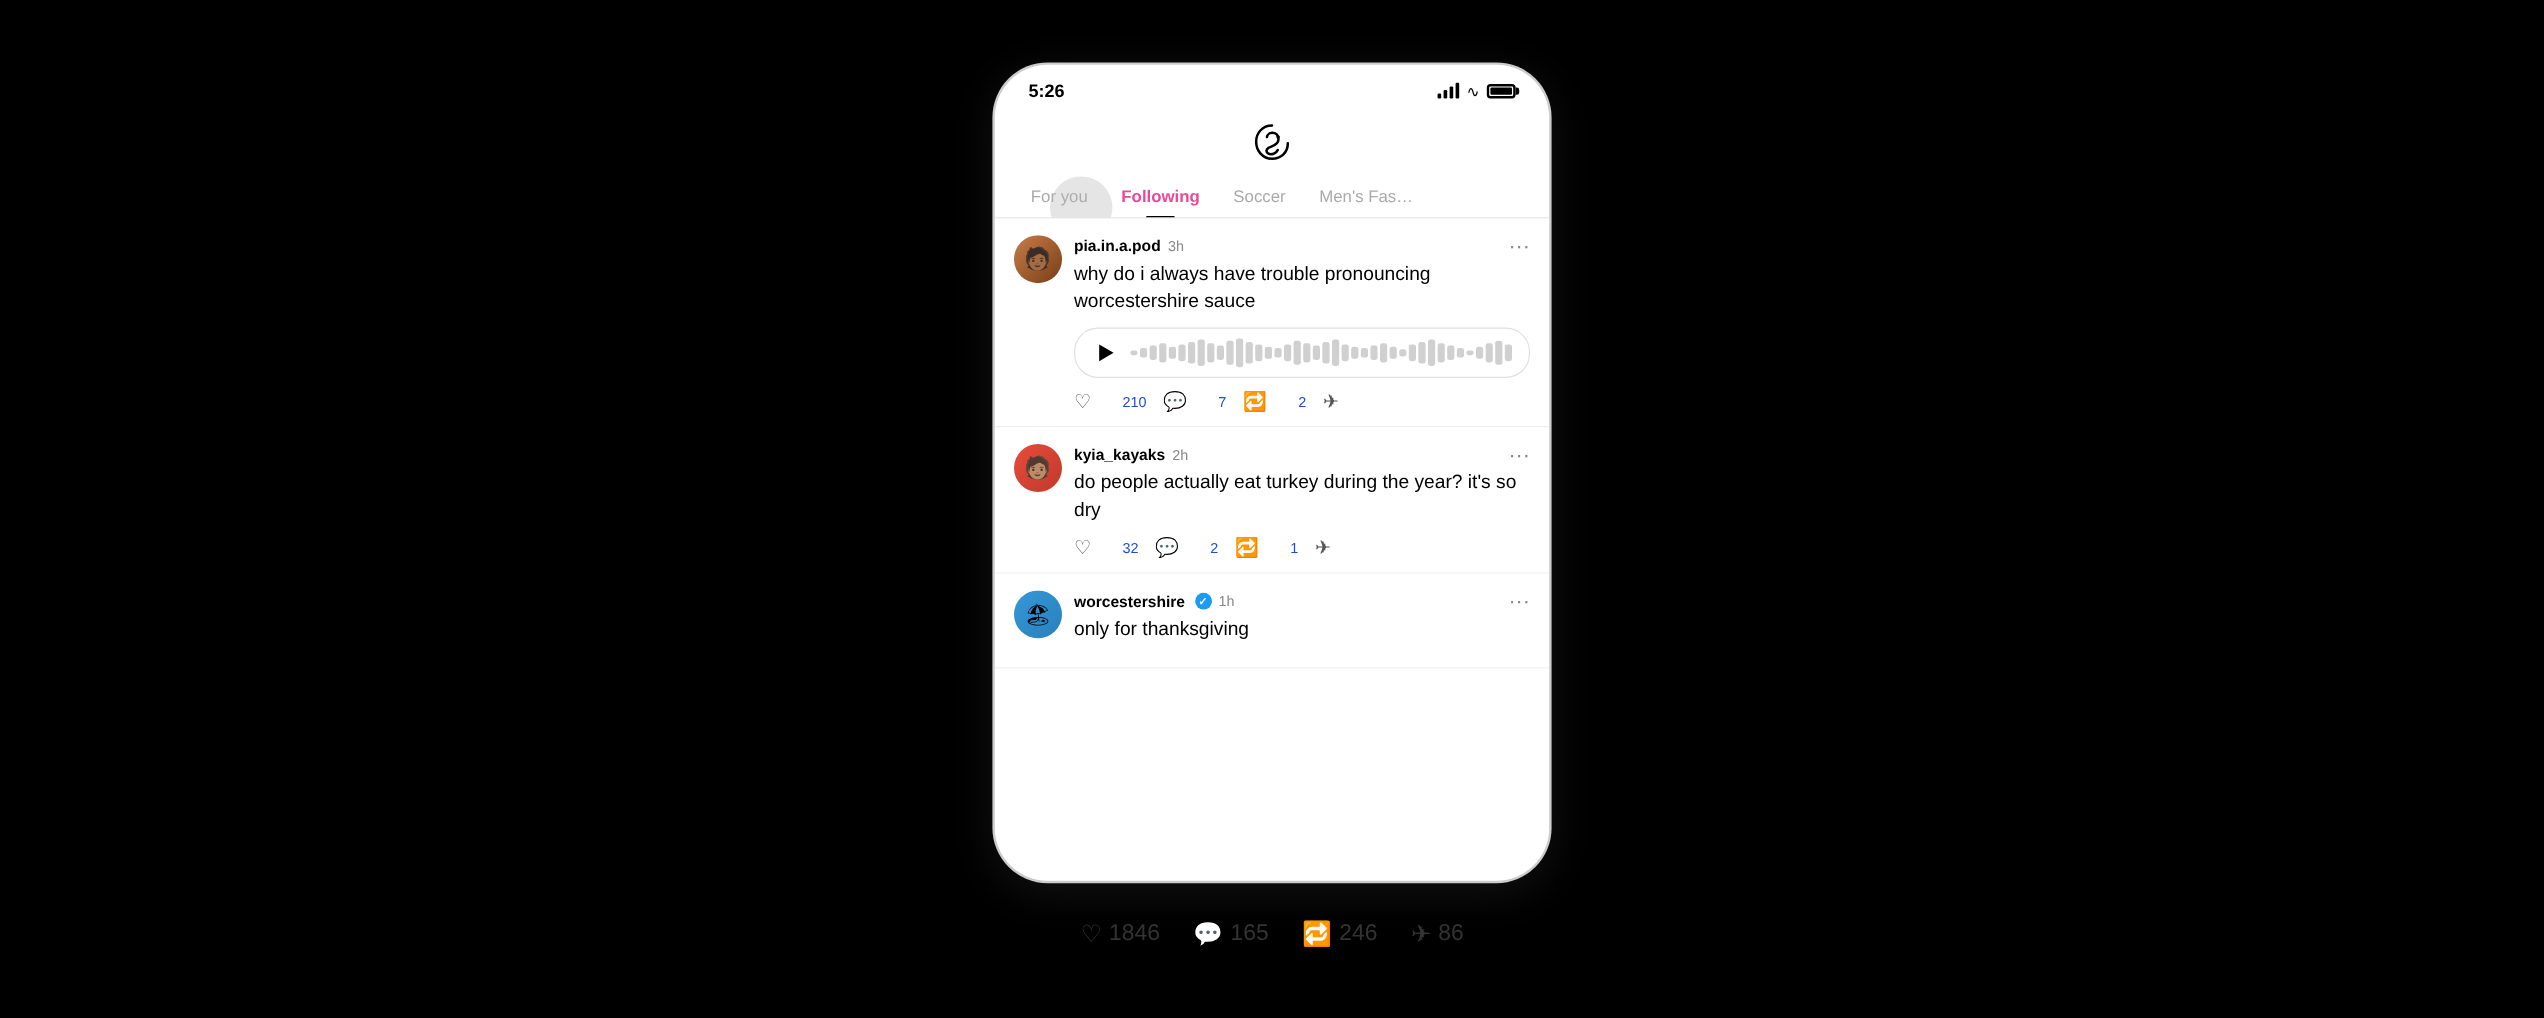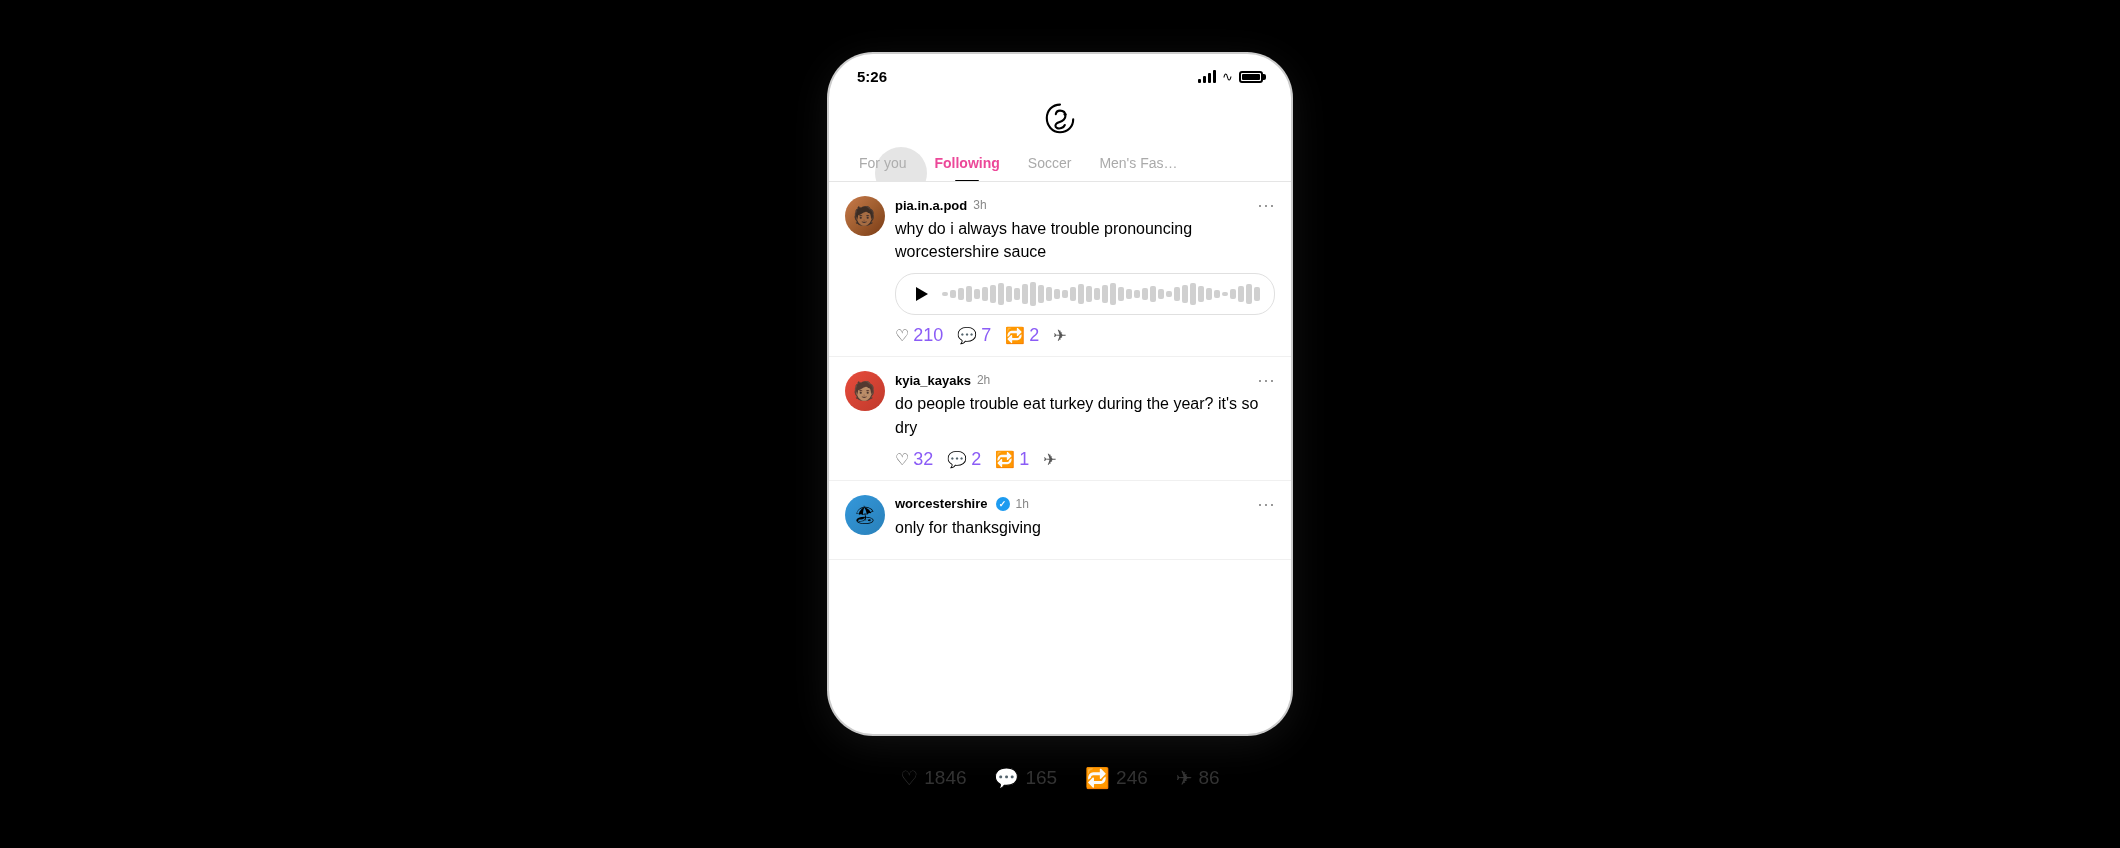--- a/index.html
+++ b/index.html
@@ -323,22 +323,23 @@
       gap: 4px;
       cursor: pointer;
     }
 
     .action-icon {
       font-size: 16px;
       color: #555;
     }
 
     .action-count {
-      font-size: 18px;
-      color: #8b5cf6;
+      font-size: 12px;
+      color: #1d4ed8;
+      margin-left: 22px;
     }
 
     .verified-badge {
       width: 14px;
       height: 14px;
       background: #1d9bf0;
       border-radius: 50%;
       display: inline-flex;
       align-items: center;
       justify-content: center;
@@ -510,21 +511,21 @@
           <div class="avatar-img-2">🧑🏽</div>
         </div>
         <div class="post-content">
           <div class="post-header">
             <div class="post-author-row">
               <span class="post-author">kyia_kayaks</span>
               <span class="post-time">2h</span>
             </div>
             <span class="post-more">···</span>
           </div>
-          <div class="post-text">do people trouble eat turkey during the year? it's so dry</div>
+          <div class="post-text">do people actually eat turkey during the year? it's so dry</div>
           <div class="post-actions">
             <div class="action-item">
               <span class="action-icon">♡</span>
               <span class="action-count">32</span>
             </div>
             <div class="action-item">
               <span class="action-icon">💬</span>
               <span class="action-count">2</span>
             </div>
             <div class="action-item">

